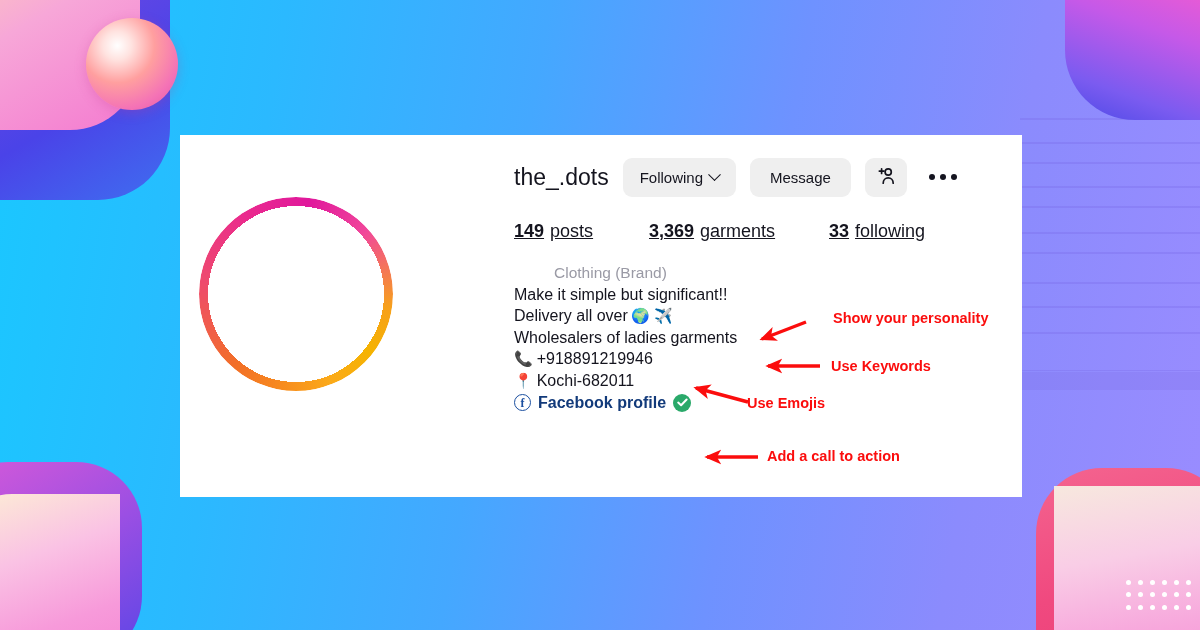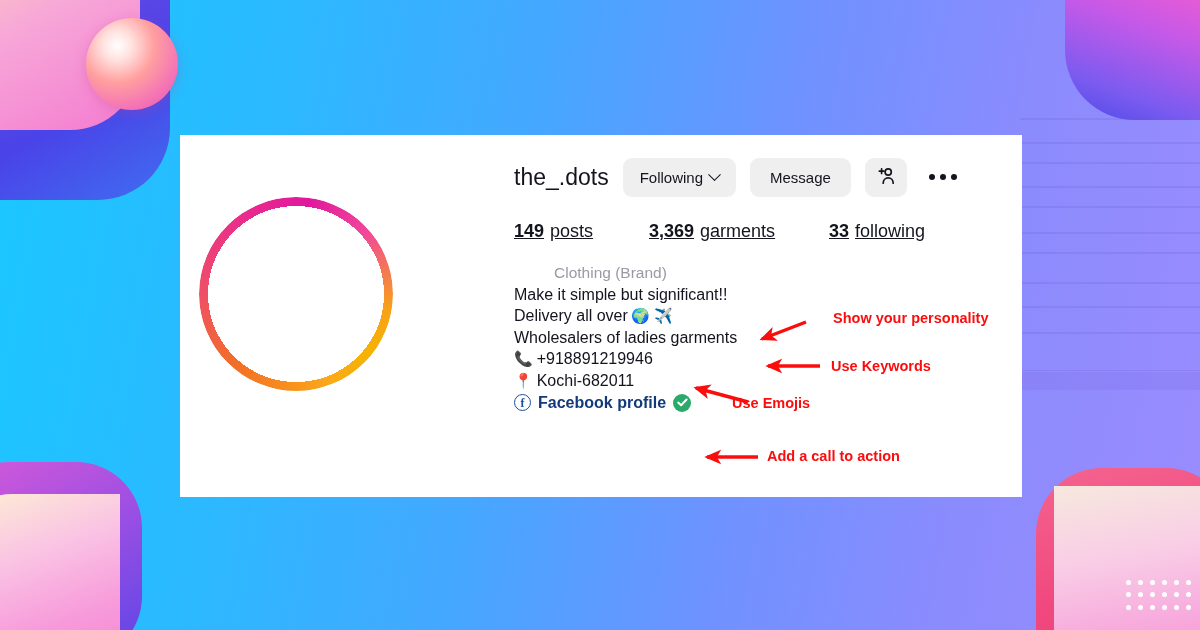--- a/index.html
+++ b/index.html
@@ -364,16 +364,16 @@
       </marker>
     </defs>
     <path d="M806,322 L762,339" stroke="#fb0d0d" stroke-width="3.4" fill="none" marker-end="url(#arrowhead)"></path>
     <path d="M820,366 L768,366" stroke="#fb0d0d" stroke-width="3.4" fill="none" marker-end="url(#arrowhead)"></path>
     <path d="M748,402 L696,388" stroke="#fb0d0d" stroke-width="3.4" fill="none" marker-end="url(#arrowhead)"></path>
     <path d="M758,457 L707,457" stroke="#fb0d0d" stroke-width="3.4" fill="none" marker-end="url(#arrowhead)"></path>
   </svg>
 
   <div class="ann" style="left:833px; top:310px;">Show your personality</div>
   <div class="ann" style="left:831px; top:358px;">Use Keywords</div>
-  <div class="ann" style="left:732px; top:395px;text-align:center;">Use Emojis</div>
+  <div class="ann" style="left:747px; top:395px;text-align:center;">Use Emojis</div>
   <div class="ann" style="left:767px; top:448px;">Add a call to action</div>
 
 </div>
 
 </body></html>

